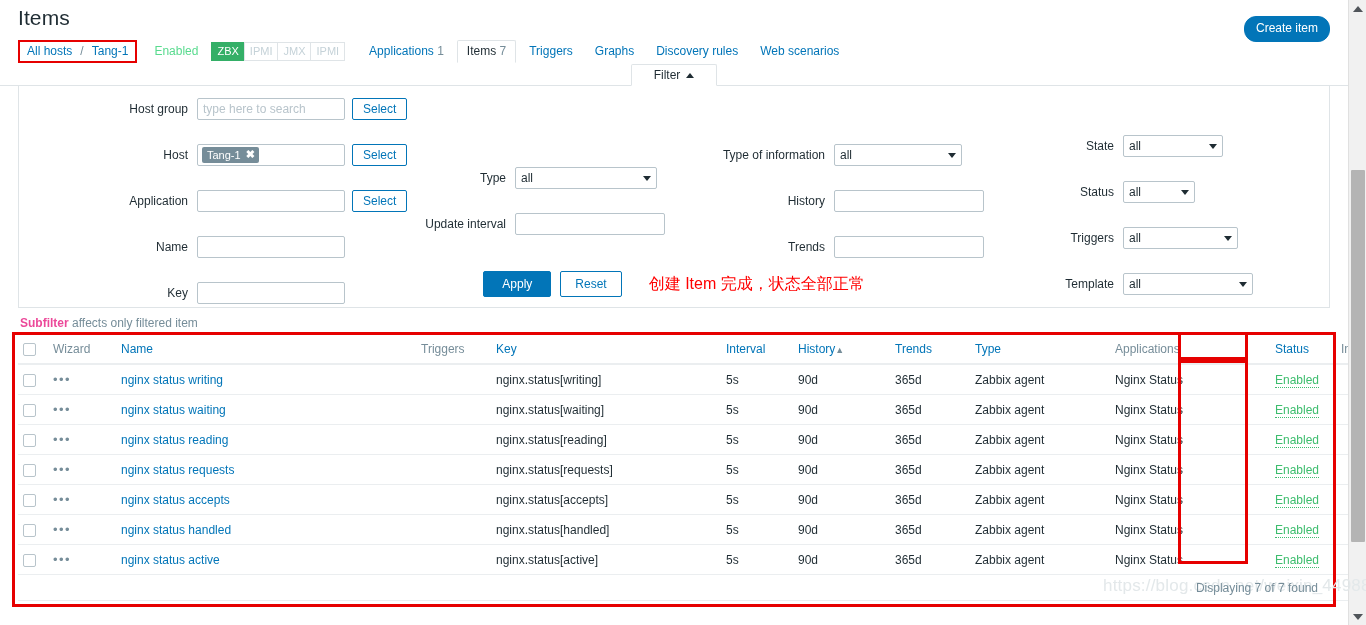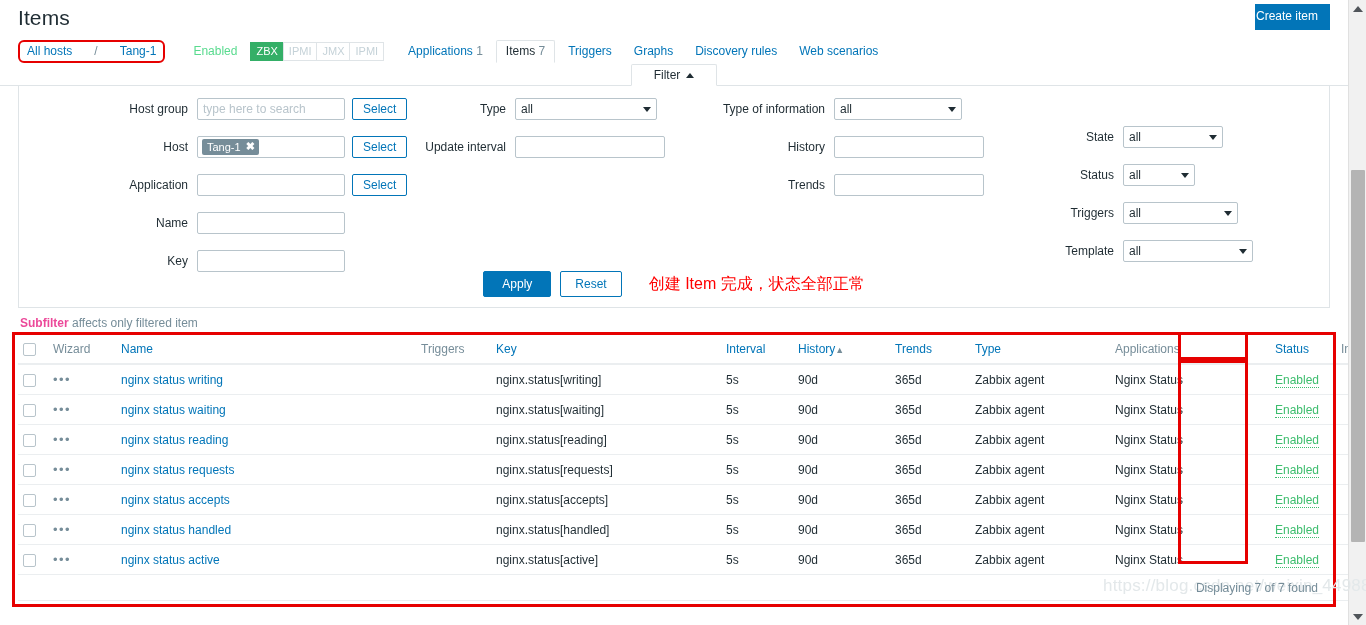--- a/index.html
+++ b/index.html
@@ -14,36 +14,36 @@
     position:relative;
   }
 
   
   #page { position:relative; width:1348px; height:625px; background:#fff; }
 
   
   .header { position:relative; height:38px; padding:6px 18px 0 18px; }
   .page-title { font-size:21px; font-weight:400; color:#1f2c33; letter-spacing:.1px; }
   .create-btn {
-    position:absolute; right:18px; top:4px;
-    background:#0275b8; color:#fff; border:1px solid #0275b8; border-radius:0;
-    font-size:12px; padding:5px 11px 6px 0; cursor:pointer;
+    position:absolute; right:18px; top:16px;
+    background:#0275b8; color:#fff; border:1px solid #0275b8; border-radius:12px;
+    font-size:12px; padding:5px 11px 6px 11px; cursor:pointer;
     font-family:"Liberation Sans", sans-serif; line-height:1.1;
   }
 
   
   .crumbs {
     position:relative; height:26px; padding:0 18px;
     display:flex; align-items:center; gap:0px;
     font-size:12px;
   }
   .crumb-box {
-    border:2px solid #e60000; border-radius:6px;
-    padding:2px 7px 3px 7px; margin-right:28px;
-    display:flex; align-items:center; gap:22px;
+    border:2px solid #e60000; border-radius:0;
+    padding:2px 7px 3px 7px; margin-right:17px;
+    display:flex; align-items:center; gap:8px;
   }
   .lnk { color:#0275b8; text-decoration:none; cursor:pointer; }
   .sep { color:#768d99; }
   .status-enabled-top { color:#59db8f; margin-right:13px; font-size:12px; }
   .proto-group { display:flex; margin-right:15px; }
   .proto { padding:2px 5px 3px 5px; font-size:11px; font-weight:normal; color:#c5d2d8;
            border:1px solid #dfe4e7; border-right:none; background:#fff; }
   .proto:last-child { border-right:1px solid #dfe4e7; }
   .proto.on { background:#34af67; color:#fff; border-color:#34af67; }
   .obj-tab { padding:3px 9px 4px 9px; color:#0275b8; cursor:pointer; margin-right:4px; }
@@ -63,21 +63,21 @@
     display:flex; align-items:center; gap:6px;
   }
   .tri-up { width:0;height:0;border-left:4px solid transparent;border-right:4px solid transparent;border-bottom:5px solid #1f2c33; display:inline-block; }
 
   
   .filter-body {
     margin:0 18px; border:1px solid #dfe4e7; border-top:none; background:#fff;
     padding:12px 0 6px 0; position:relative; height:222px;
   }
   .fgrid { display:flex; }
-  .fcol { display:flex; flex-direction:column; gap:16px; }
+  .fcol { display:flex; flex-direction:column; gap:24px;justify-content:center; }
   .frow { display:flex; align-items:center; height:22px; }
   .flabel { font-size:12px; color:#1f2c33; text-align:right; padding-right:9px; }
   .fin {
     border:1px solid #b8c4cb; background:#fff; height:22px; font-size:12px;
     padding:1px 5px; color:#1f2c33; font-family:"Liberation Sans", sans-serif;
     border-radius:2px;
   }
   .fin::placeholder { color:#b8c4cb; }
   .fin.multiselect { padding:1px 4px; display:flex; align-items:center; }
   .chip {

